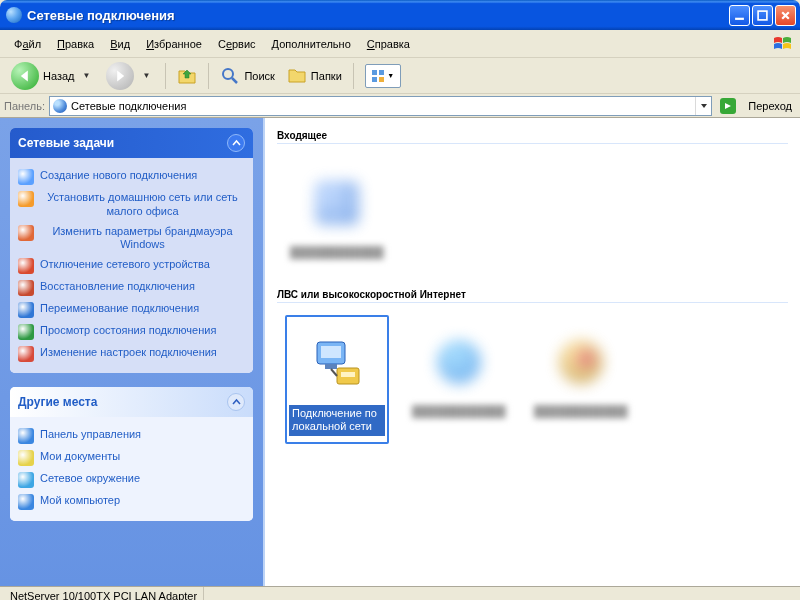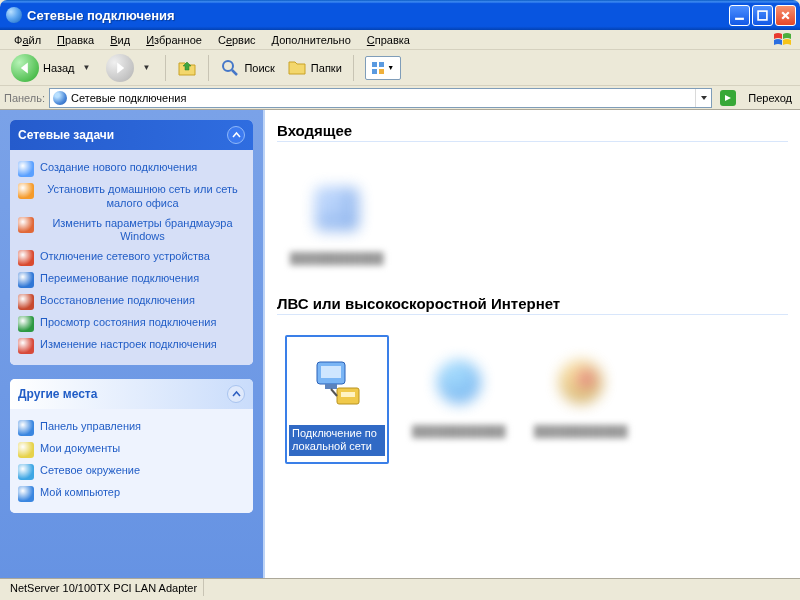--- a/index.html
+++ b/index.html
@@ -32,21 +32,21 @@
     width: 21px; height: 21px; margin-left: 2px;
     border-radius: 3px; border: 1px solid #fff;
     display: flex; align-items: center; justify-content: center;
     cursor: pointer;
   }
   .winbtn.min, .winbtn.max { background: linear-gradient(#4e90ff,#1258e6); }
   .winbtn.close { background: linear-gradient(#f7926f,#e4472a); }
   .winbtn svg { width: 11px; height: 11px; }
   
   .menubar {
-    height: 20px; background: #ece9d8;
+    height: 28px; background: #ece9d8;
     display: flex; align-items: center; padding-left: 6px;
     border-bottom: 1px solid #d5d1bf;
   }
   .menu-item { padding: 3px 8px; cursor: pointer; }
   .menu-item u { text-decoration: underline; }
   .xp-flag {
     width: 26px; height: 20px; margin-left:auto; margin-right:4px;
     display:flex; align-items:center; justify-content:center;
   }
   .xp-flag svg { width:20px; height:16px; }
@@ -146,22 +146,22 @@
     width:16px; height:16px; flex-shrink:0;
     border-radius:3px;
   }
   
   .content {
     flex:1; background:#fff; display:flex; flex-direction:column;
     padding: 8px 12px; overflow:auto; position:relative;
   }
   .divider-line { border-left:2px solid #bcd3f6; width:2px; }
   .group-header {
-    font-weight:bold; font-size:15px; padding:4px 0 2px;
-    border-bottom:1px solid #d8e6fb; margin-bottom:16px;
+    font-weight:bold; font-size:10px; padding:4px 0 2px;
+    border-bottom:1px solid #d8e6fb; margin-bottom:8px;
   }
   .icon-row {
     display:flex; gap:18px; flex-wrap:wrap; padding:4px 8px 18px;
   }
   .file-item {
     width:104px; display:flex; flex-direction:column; align-items:center;
     padding:6px 2px; cursor:pointer;
   }
   .file-item .glyph {
     width:90px; height:82px; display:flex; align-items:center; justify-content:center;
@@ -322,26 +322,26 @@
           </div>
           <div class="task-link">
             <div class="task-icon" style="background: radial-gradient(circle at 30% 30%, rgb(255, 255, 255) 0%, rgb(224, 104, 56) 65%);"></div>
             <span>Изменить параметры брандмауэра Windows</span>
           </div>
           <div class="task-link">
             <div class="task-icon" style="background: radial-gradient(circle at 30% 30%, rgb(255, 255, 255) 0%, rgb(217, 74, 47) 65%);"></div>
             <span>Отключение сетевого устройства</span>
           </div>
           <div class="task-link">
+            <div class="task-icon" style="background: radial-gradient(circle at 30% 30%, rgb(255, 255, 255) 0%, rgb(199, 74, 47) 65%);"></div>
+            <span>Восстановление подключения</span>
+          </div>
+          <div class="task-link">
             <div class="task-icon" style="background: radial-gradient(circle at 30% 30%, rgb(255, 255, 255) 0%, rgb(48, 119, 214) 65%);"></div>
             <span>Переименование подключения</span>
-          </div>
-          <div class="task-link">
-            <div class="task-icon" style="background: radial-gradient(circle at 30% 30%, rgb(255, 255, 255) 0%, rgb(199, 74, 47) 65%);"></div>
-            <span>Восстановление подключения</span>
           </div>
           <div class="task-link">
             <div class="task-icon" style="background: radial-gradient(circle at 30% 30%, rgb(255, 255, 255) 0%, rgb(45, 153, 66) 65%);"></div>
             <span>Просмотр состояния подключения</span>
           </div>
           <div class="task-link">
             <div class="task-icon" style="background: radial-gradient(circle at 30% 30%, rgb(255, 255, 255) 0%, rgb(215, 74, 58) 65%);"></div>
             <span>Изменение настроек подключения</span>
           </div>
         </div>

